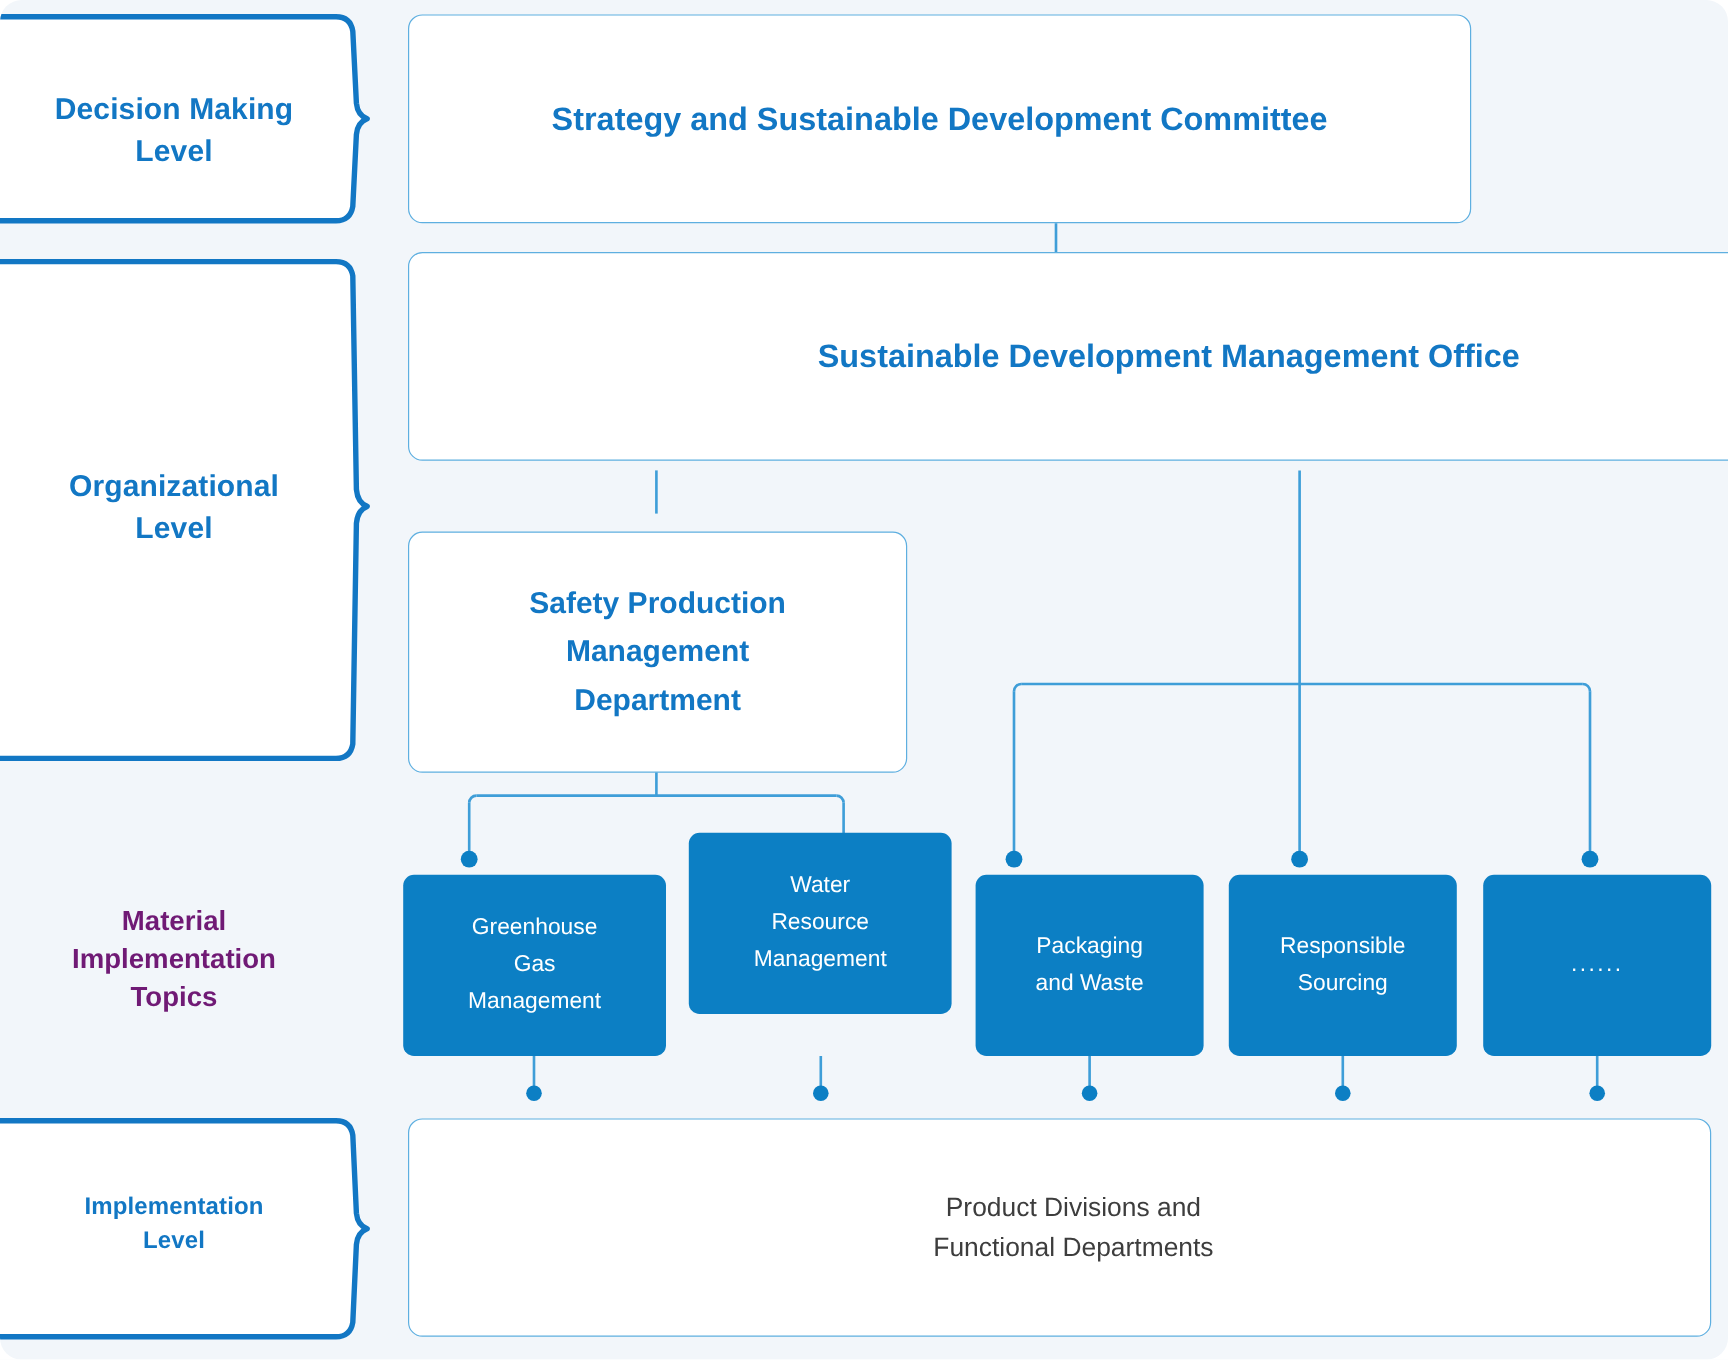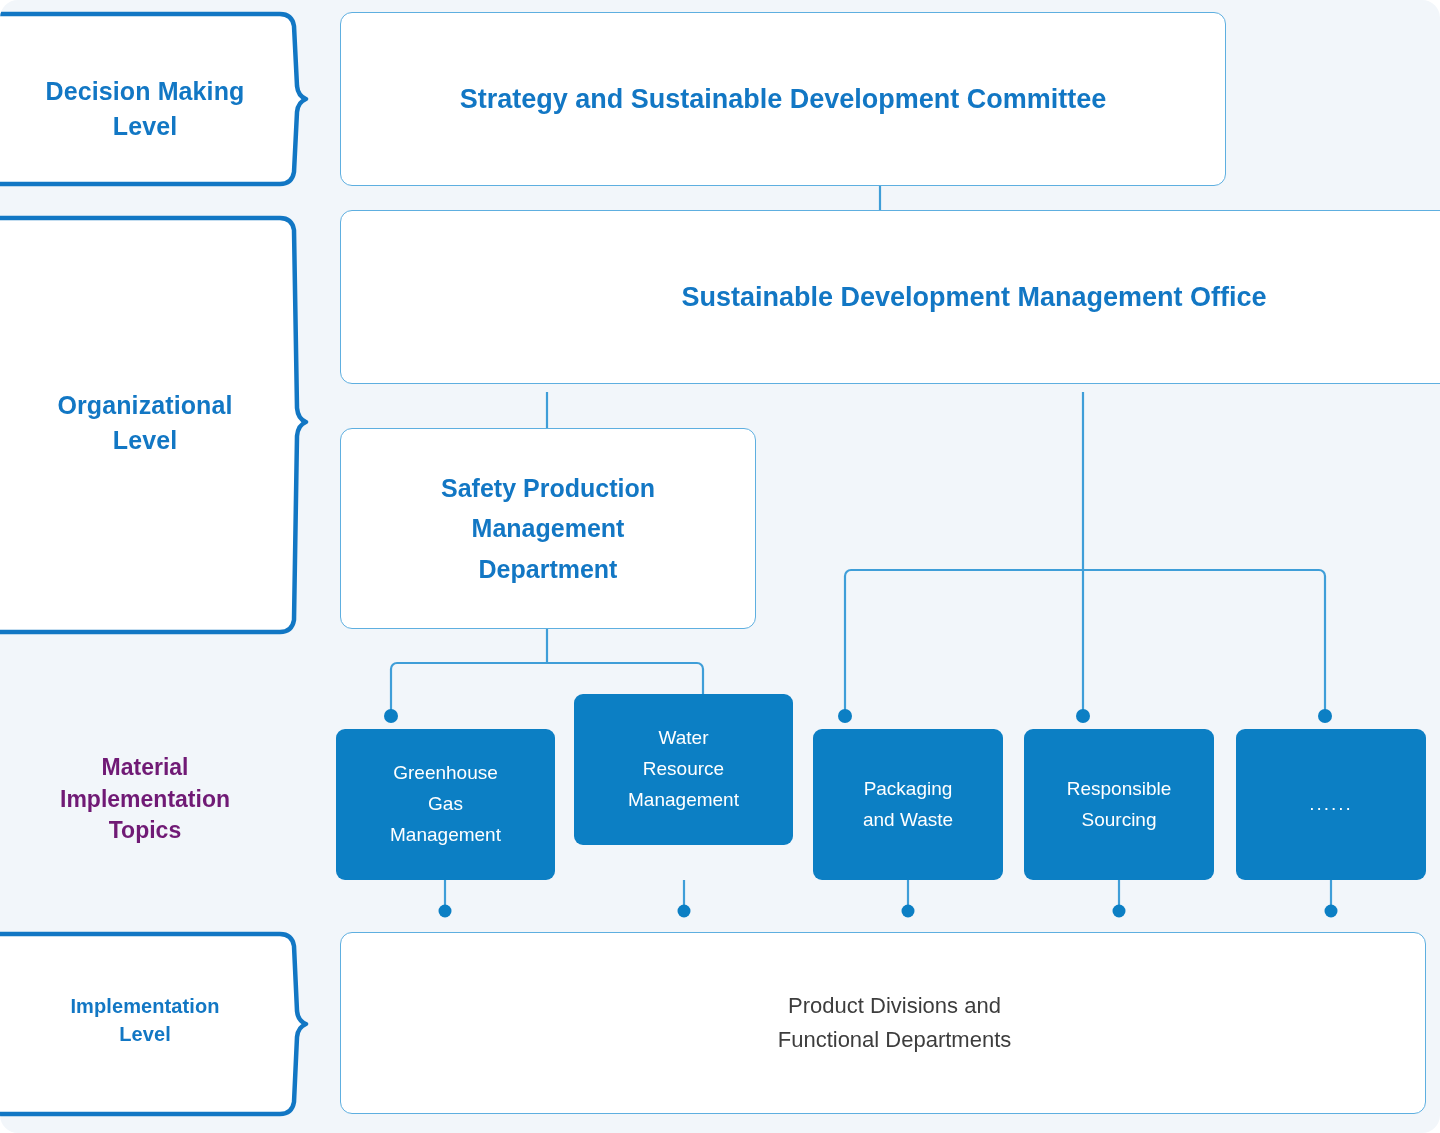--- a/index.html
+++ b/index.html
@@ -174,21 +174,21 @@
   </div>
 
   <div class="wbox" style="left:340px; top:12px; width:886px; height:174px; font-size:27px;">
     <span>Strategy and Sustainable Development Committee</span>
   </div>
 
   <div class="wbox" style="left:340px; top:210px; width:1268px; height:174px; font-size:27px;">
     <span>Sustainable Development Management Office</span>
   </div>
 
-  <div class="wbox" style="left:340px; top:428px; width:416px; height:201px; font-size:25px; line-height:1.62; flex-direction:column;">
+  <div class="wbox" style="left:340px; top:443px; width:416px; height:201px; font-size:25px; line-height:1.62; flex-direction:column;">
     <span>Safety Production</span>
     <span>Management</span>
     <span>Department</span>
   </div>
 
   <div class="bbox" style="left:336px; top:729px; width:219px; height:151px; flex-direction:column;">
     <span>Greenhouse</span>
     <span>Gas</span>
     <span>Management</span>
   </div>

